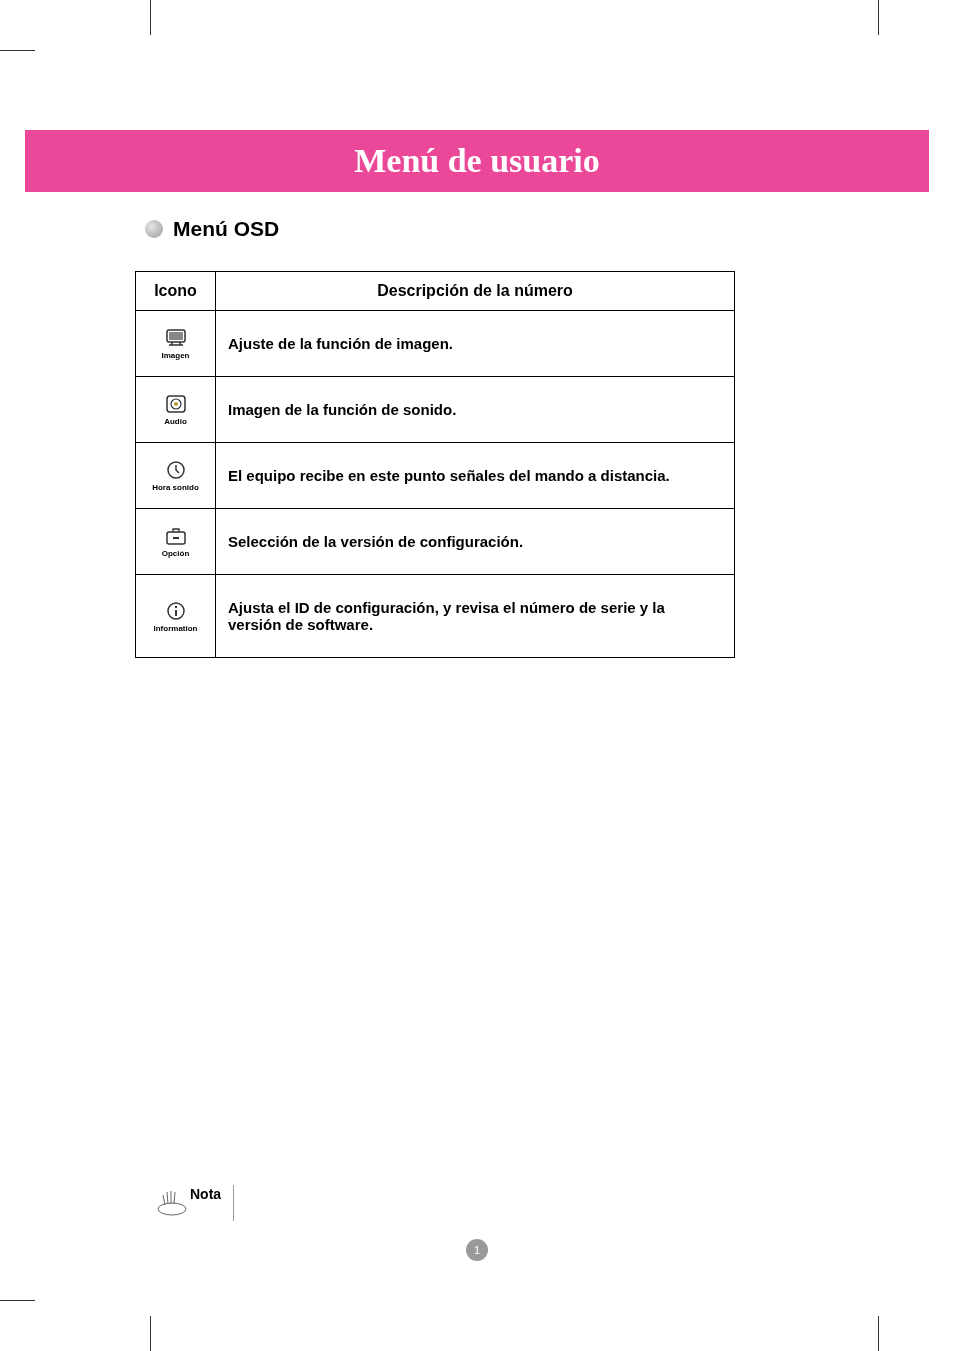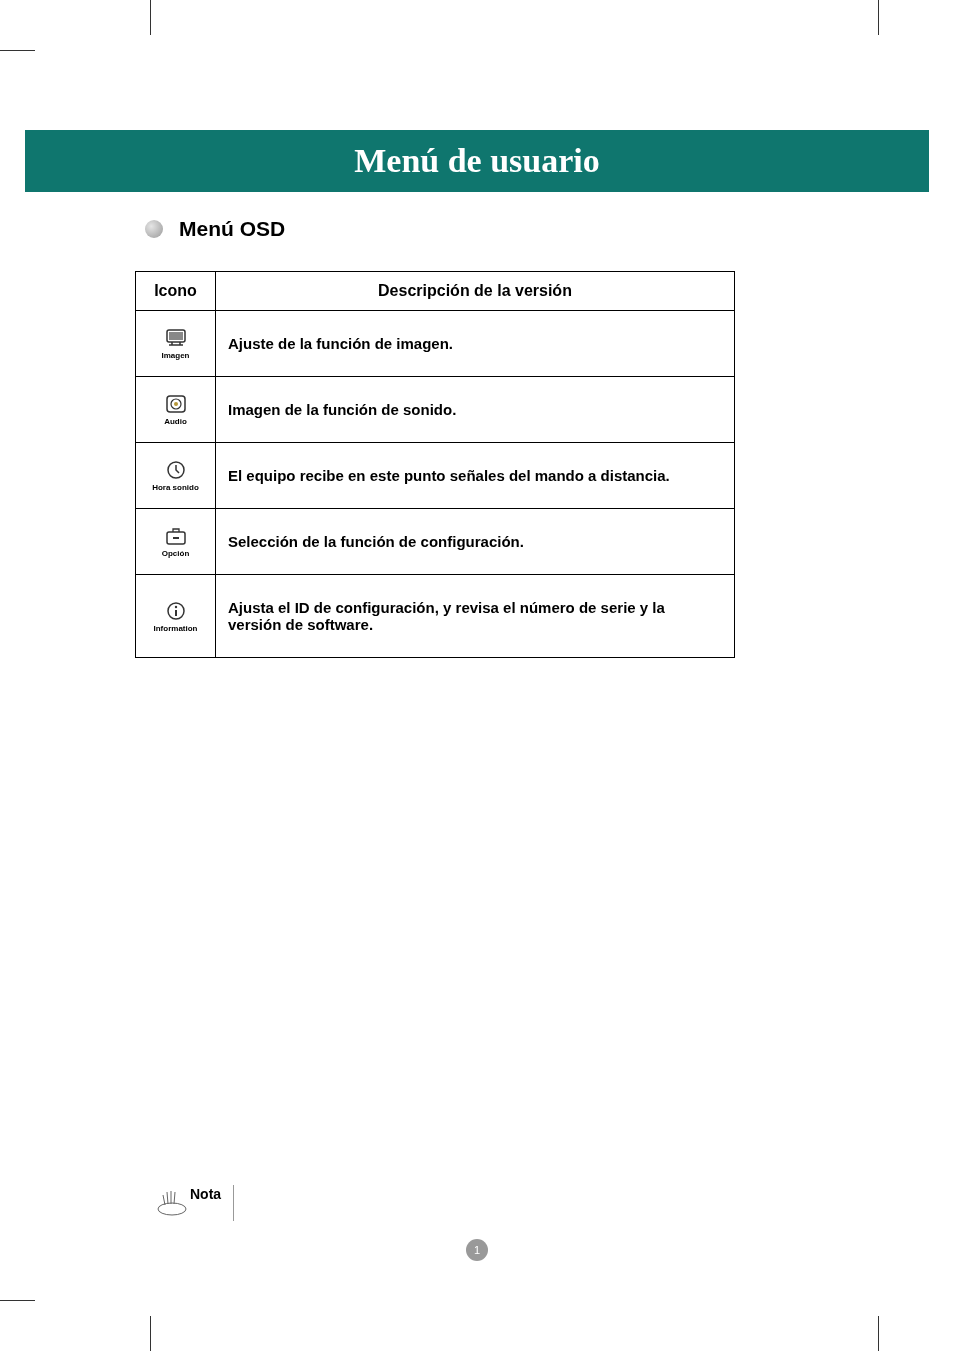--- a/index.html
+++ b/index.html
@@ -20,21 +20,21 @@
       background: #333;
     }
     .crop-tl-v { top: 0; left: 150px; width: 1px; height: 35px; }
     .crop-tl-h { top: 50px; left: 0; width: 35px; height: 1px; }
     .crop-tr-v { top: 0; right: 75px; width: 1px; height: 35px; }
     .crop-bl-v { bottom: 0; left: 150px; width: 1px; height: 35px; }
     .crop-bl-h { bottom: 50px; left: 0; width: 35px; height: 1px; }
     .crop-br-v { bottom: 0; right: 75px; width: 1px; height: 35px; }
     
     .title-bar {
-      background: #0f766e;
+      background: #ec4899;
       color: #fff;
       margin: 90px 25px 0 25px;
       padding: 12px 0;
       text-align: center;
       font-size: 34px;
       font-family: Georgia, 'Times New Roman', serif;
       font-weight: bold;
     }
     
     .section-header {
@@ -45,21 +45,20 @@
     .bullet-icon {
       width: 18px;
       height: 18px;
       border-radius: 50%;
       background: radial-gradient(circle at 35% 35%, #e5e5e5, #999);
       margin-right: 10px;
     }
     .section-title {
       font-size: 21px;
       font-weight: bold;
-      margin-left: 6px;
     }
     
     .osd-table {
       margin: 0 74px 0 135px;
       border: 1.5px solid #000;
       border-collapse: collapse;
       width: 600px;
     }
     .osd-table th {
       border: 1px solid #000;
@@ -163,21 +162,21 @@
 
 <div class="section-header">
   <span class="bullet-icon"></span>
   <span class="section-title">Menú OSD</span>
 </div>
 
 <table class="osd-table">
   <thead>
     <tr>
       <th class="icon-col">Icono</th>
-      <th>Descripción de la versión</th>
+      <th>Descripción de la número</th>
     </tr>
   </thead>
   <tbody>
     <tr>
       <td class="icon-cell">
         <div class="icon-wrap">
           <svg class="icon-svg" viewBox="0 0 28 22">
             <rect x="5" y="3" width="18" height="12" rx="2" fill="none" stroke="#333" stroke-width="1.5"></rect>
             <rect x="7" y="5" width="14" height="8" fill="#888"></rect>
             <path d="M10 15 L10 18 M18 15 L18 18 M7 18 L21 18" stroke="#333" stroke-width="1.5" fill="none"></path>
@@ -216,21 +215,21 @@
       <td class="icon-cell">
         <div class="icon-wrap">
           <svg class="icon-svg" viewBox="0 0 28 22">
             <rect x="5" y="7" width="18" height="12" rx="2" fill="none" stroke="#333" stroke-width="1.5"></rect>
             <path d="M11 7 L11 4 L17 4 L17 7" fill="none" stroke="#333" stroke-width="1.3"></path>
             <rect x="11" y="12" width="6" height="2" fill="#333"></rect>
           </svg>
           <span class="icon-label">Opción</span>
         </div>
       </td>
-      <td>Selección de la función de configuración.</td>
+      <td>Selección de la versión de configuración.</td>
     </tr>
     <tr>
       <td class="icon-cell">
         <div class="icon-wrap">
           <svg class="icon-svg" viewBox="0 0 28 22">
             <circle cx="14" cy="11" r="8" fill="none" stroke="#333" stroke-width="1.5"></circle>
             <circle cx="14" cy="7" r="1.2" fill="#333"></circle>
             <rect x="13" y="10" width="2" height="6" fill="#333"></rect>
           </svg>
           <span class="icon-label">Information</span>

